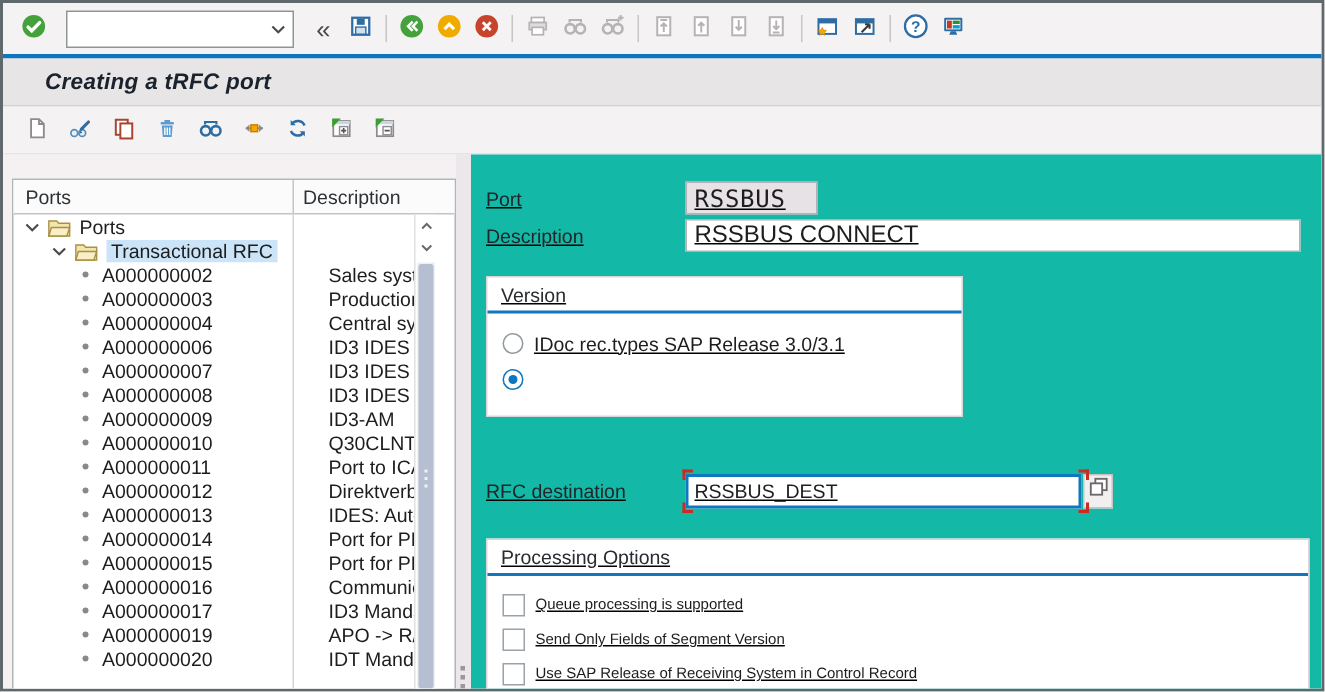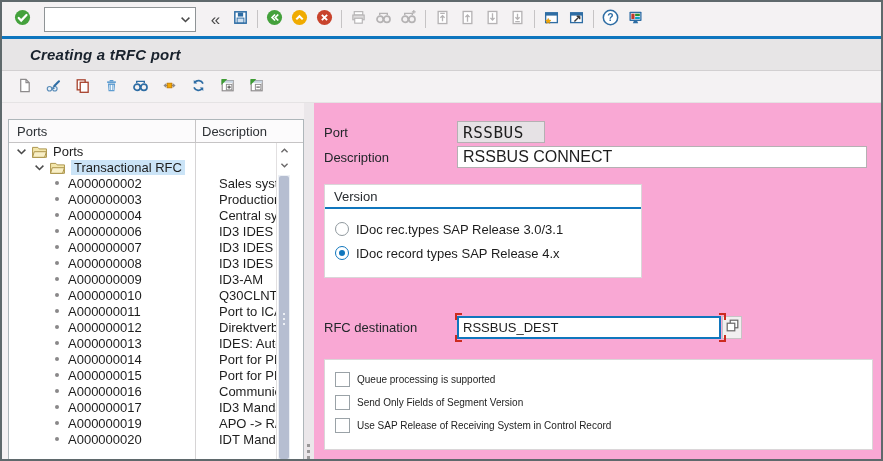--- a/index.html
+++ b/index.html
@@ -50,21 +50,21 @@
   .vs-btn{width:14px;height:15px;display:flex;align-items:center;justify-content:center;flex:none;}
   .vs-track{flex:1;width:12px;background:#edf0f5;position:relative;margin-top:2px;}
   .vs-thumb{position:absolute;top:1px;bottom:1px;left:1px;right:1px;background:#b6bed1;border-radius:2px;}
   .vs-grip{position:absolute;left:50%;top:50%;width:2px;height:2px;margin-left:-1px;background:#eef1f6;box-shadow:0 -5px 0 #eef1f6,0 5px 0 #eef1f6;}
 
   
   .splitter{width:10px;background:#ebe7ea;position:relative;flex:none;}
   .split-grip{position:absolute;left:3px;bottom:14px;width:3px;height:3px;background:#9a9899;box-shadow:0 6px 0 #9a9899,0 12px 0 #9a9899;}
 
   
-  .form-panel{flex:1;background:#f9a8d4;padding:18px 0 0 10px;box-sizing:border-box;overflow:hidden;}
+  .form-panel{flex:1;background:#14b8a6;padding:18px 0 0 10px;box-sizing:border-box;overflow:hidden;text-decoration:underline;}
   .frow{display:flex;align-items:center;height:22px;margin-bottom:3px;}
   .flabel{width:133px;font-size:13px;color:#22262a;flex:none;}
   .field{height:22px;box-sizing:border-box;border:1px solid #b5b0b3;background:#fff;font-size:16px;display:flex;align-items:center;padding:0 5px;color:#1d1d1d;}
   .port-field{width:88px;background:#e6e2e5;font-family:"DejaVu Sans Mono",monospace;letter-spacing:.5px;}
   .desc-field{width:410px;}
 
   .groupbox{background:#fff;border:1px solid #dad6d8;margin-top:16px;box-sizing:border-box;}
   .gb-title{font-size:13px;color:#282c30;padding:4px 9px 3px 9px;border-bottom:2px solid #1076bd;}
   .gb-body{padding:8px 10px 12px 10px;}
   .version-box{width:318px;}
@@ -497,21 +497,20 @@
 
       <div class="groupbox version-box">
         <div class="gb-title">Version</div>
         <div class="gb-body" id="version-options">
             <div class="radio-row">
               <span class="radio"></span>
               <span>IDoc rec.types SAP Release 3.0/3.1</span>
             </div>
             <div class="radio-row">
               <span class="radio on"></span>
-              <span>IDoc record types SAP Release 4.x</span>
             </div>
           </div>
       </div>
 
       <div class="rfc-row">
         <div class="flabel">RFC destination</div>
         <div class="rfc-wrap">
           <div class="rfc-field">RSSBUS_DEST</div>
           <span class="tick tl"></span>
             <span class="tick tr"></span>
@@ -520,20 +519,21 @@
           <div class="matchcode-btn">
             <span id="matchcode-icon"><svg width="17" height="17" viewBox="0 0 18 18" xmlns="http://www.w3.org/2000/svg">
                   <rect x="6.6" y="3.4" width="8" height="8" fill="#fff" stroke="#6a6869" stroke-width="1.3"></rect>
                   <rect x="3.4" y="6.6" width="8" height="8" fill="#fff" stroke="#6a6869" stroke-width="1.3"></rect>
                 </svg></span>
           </div>
         </div>
       </div>
 
       <div class="groupbox processing-box">
+        <div class="gb-title">Processing Options</div>
         <div class="gb-body" id="processing-checks">
             <div class="check-row">
               <span class="checkbox"></span>
               <span>Queue processing is supported</span>
             </div>
             <div class="check-row">
               <span class="checkbox"></span>
               <span>Send Only Fields of Segment Version</span>
             </div>
             <div class="check-row">

